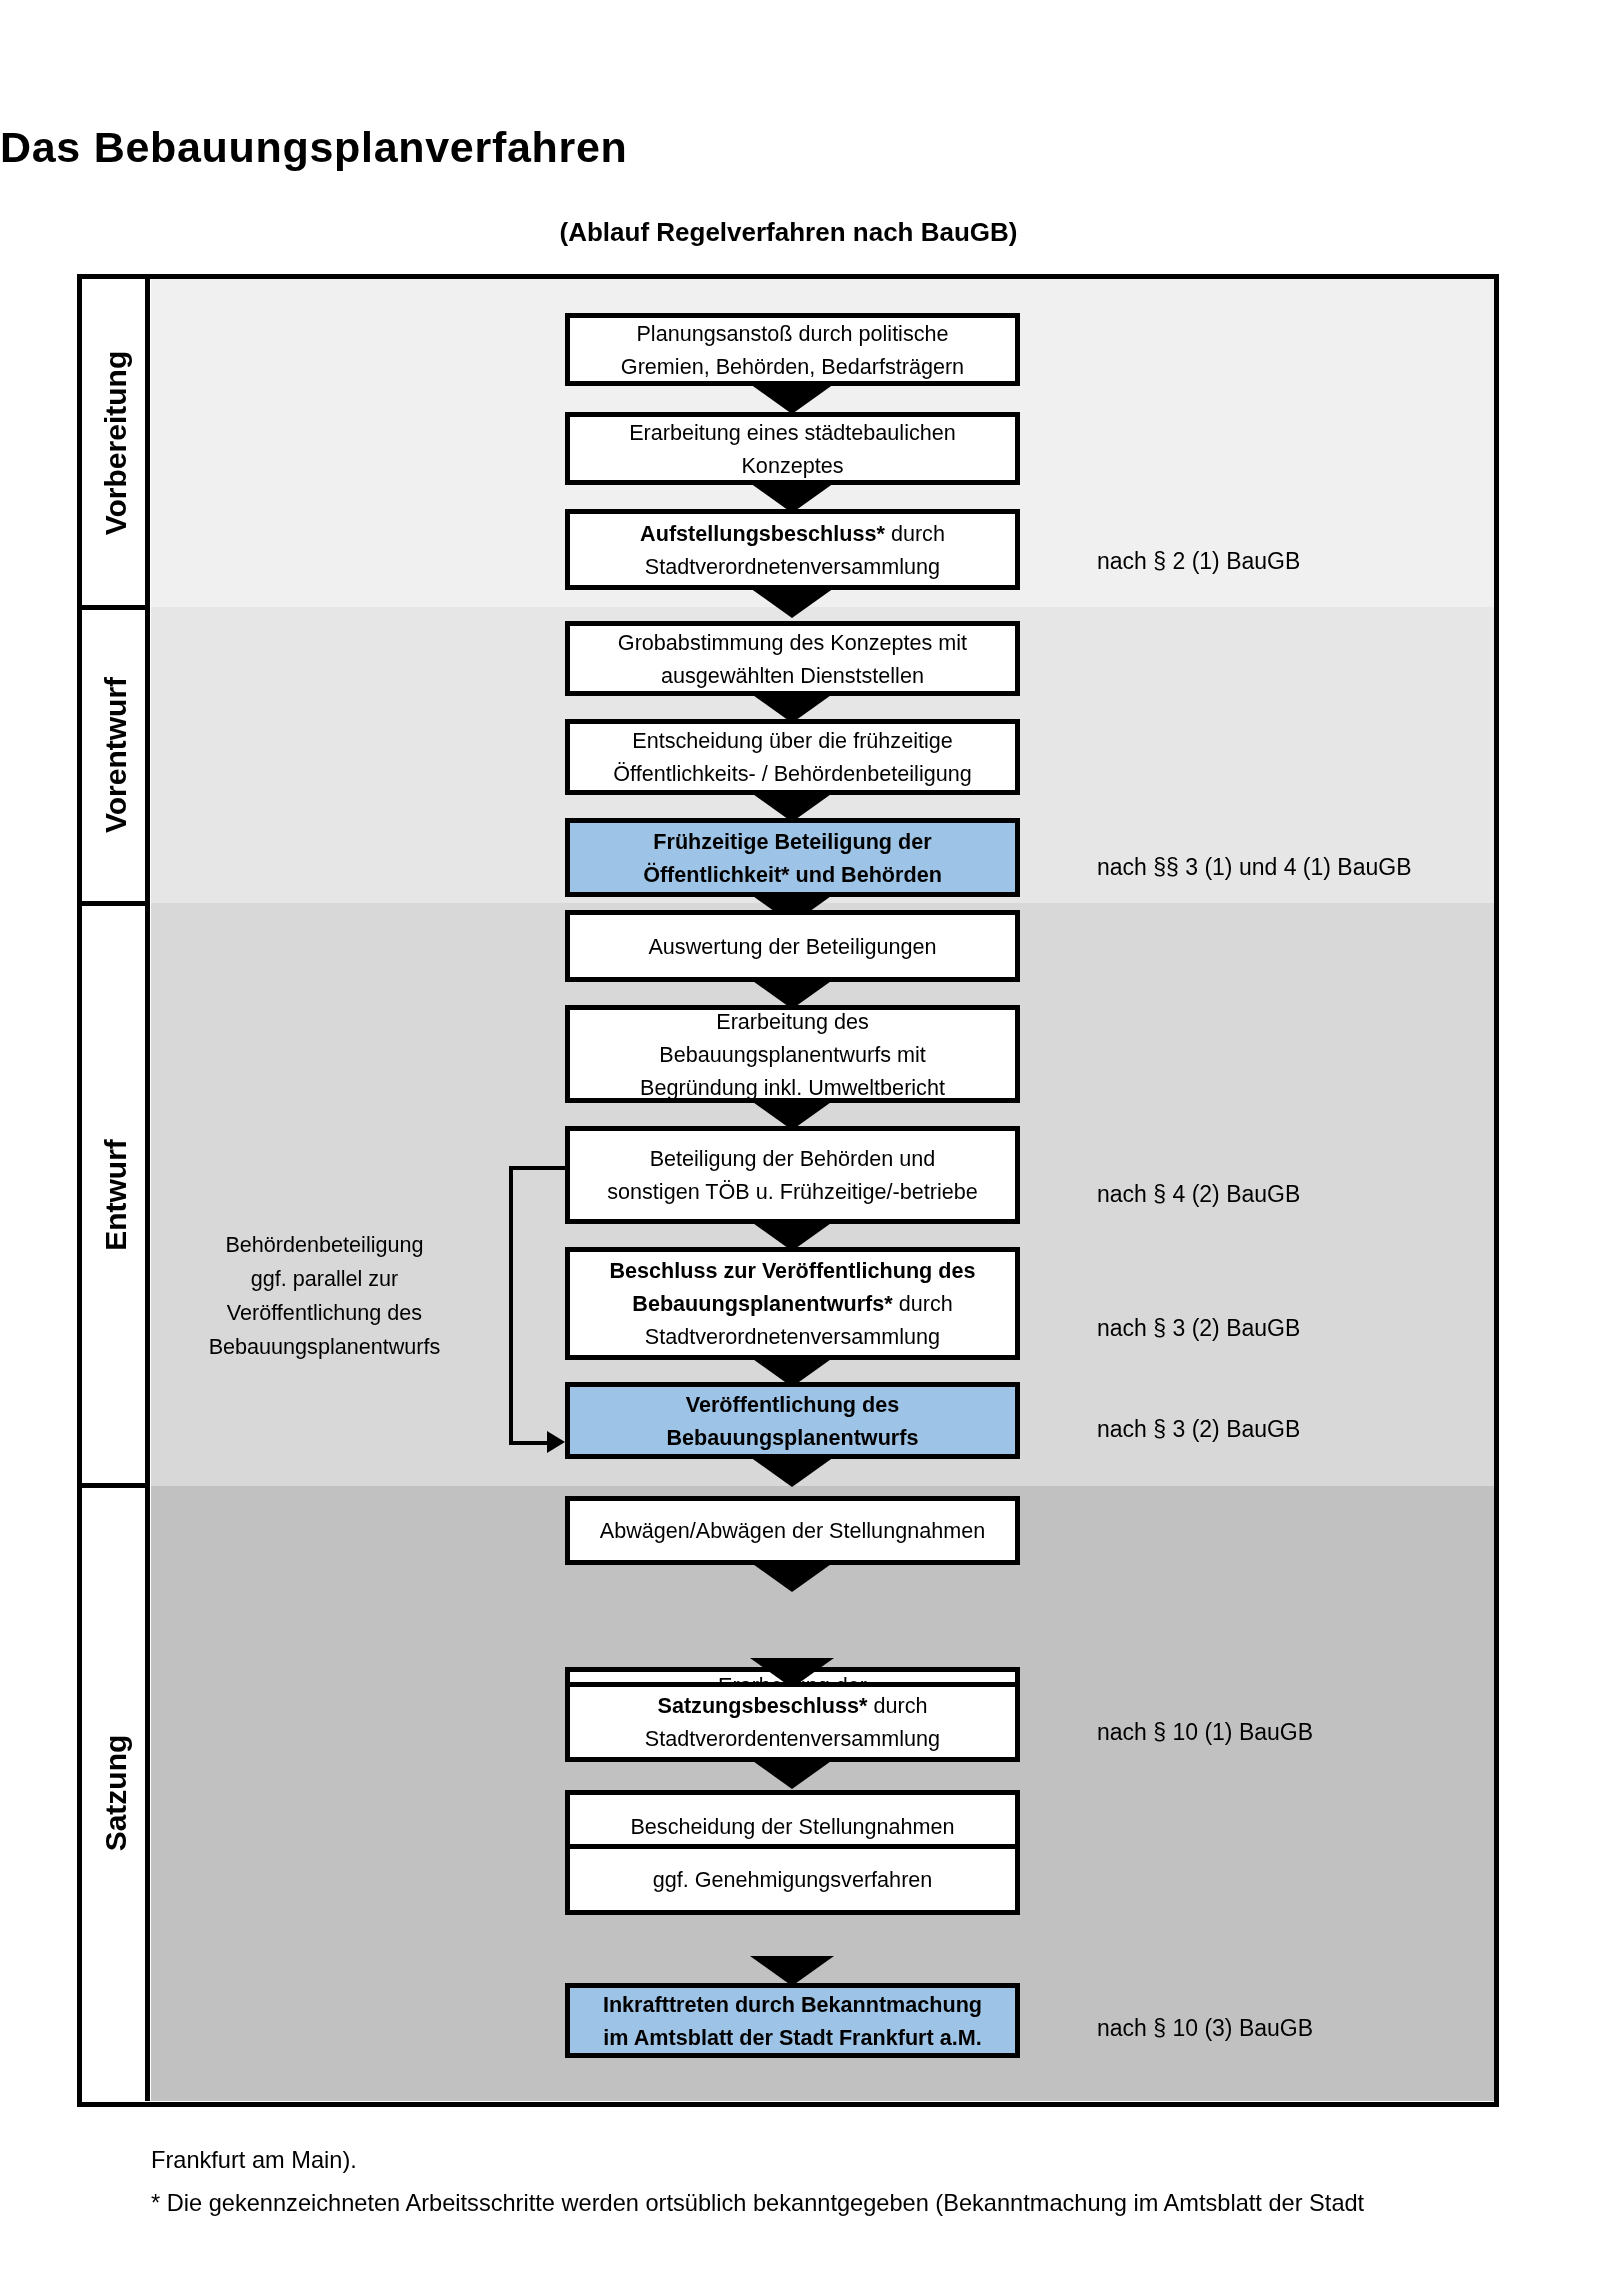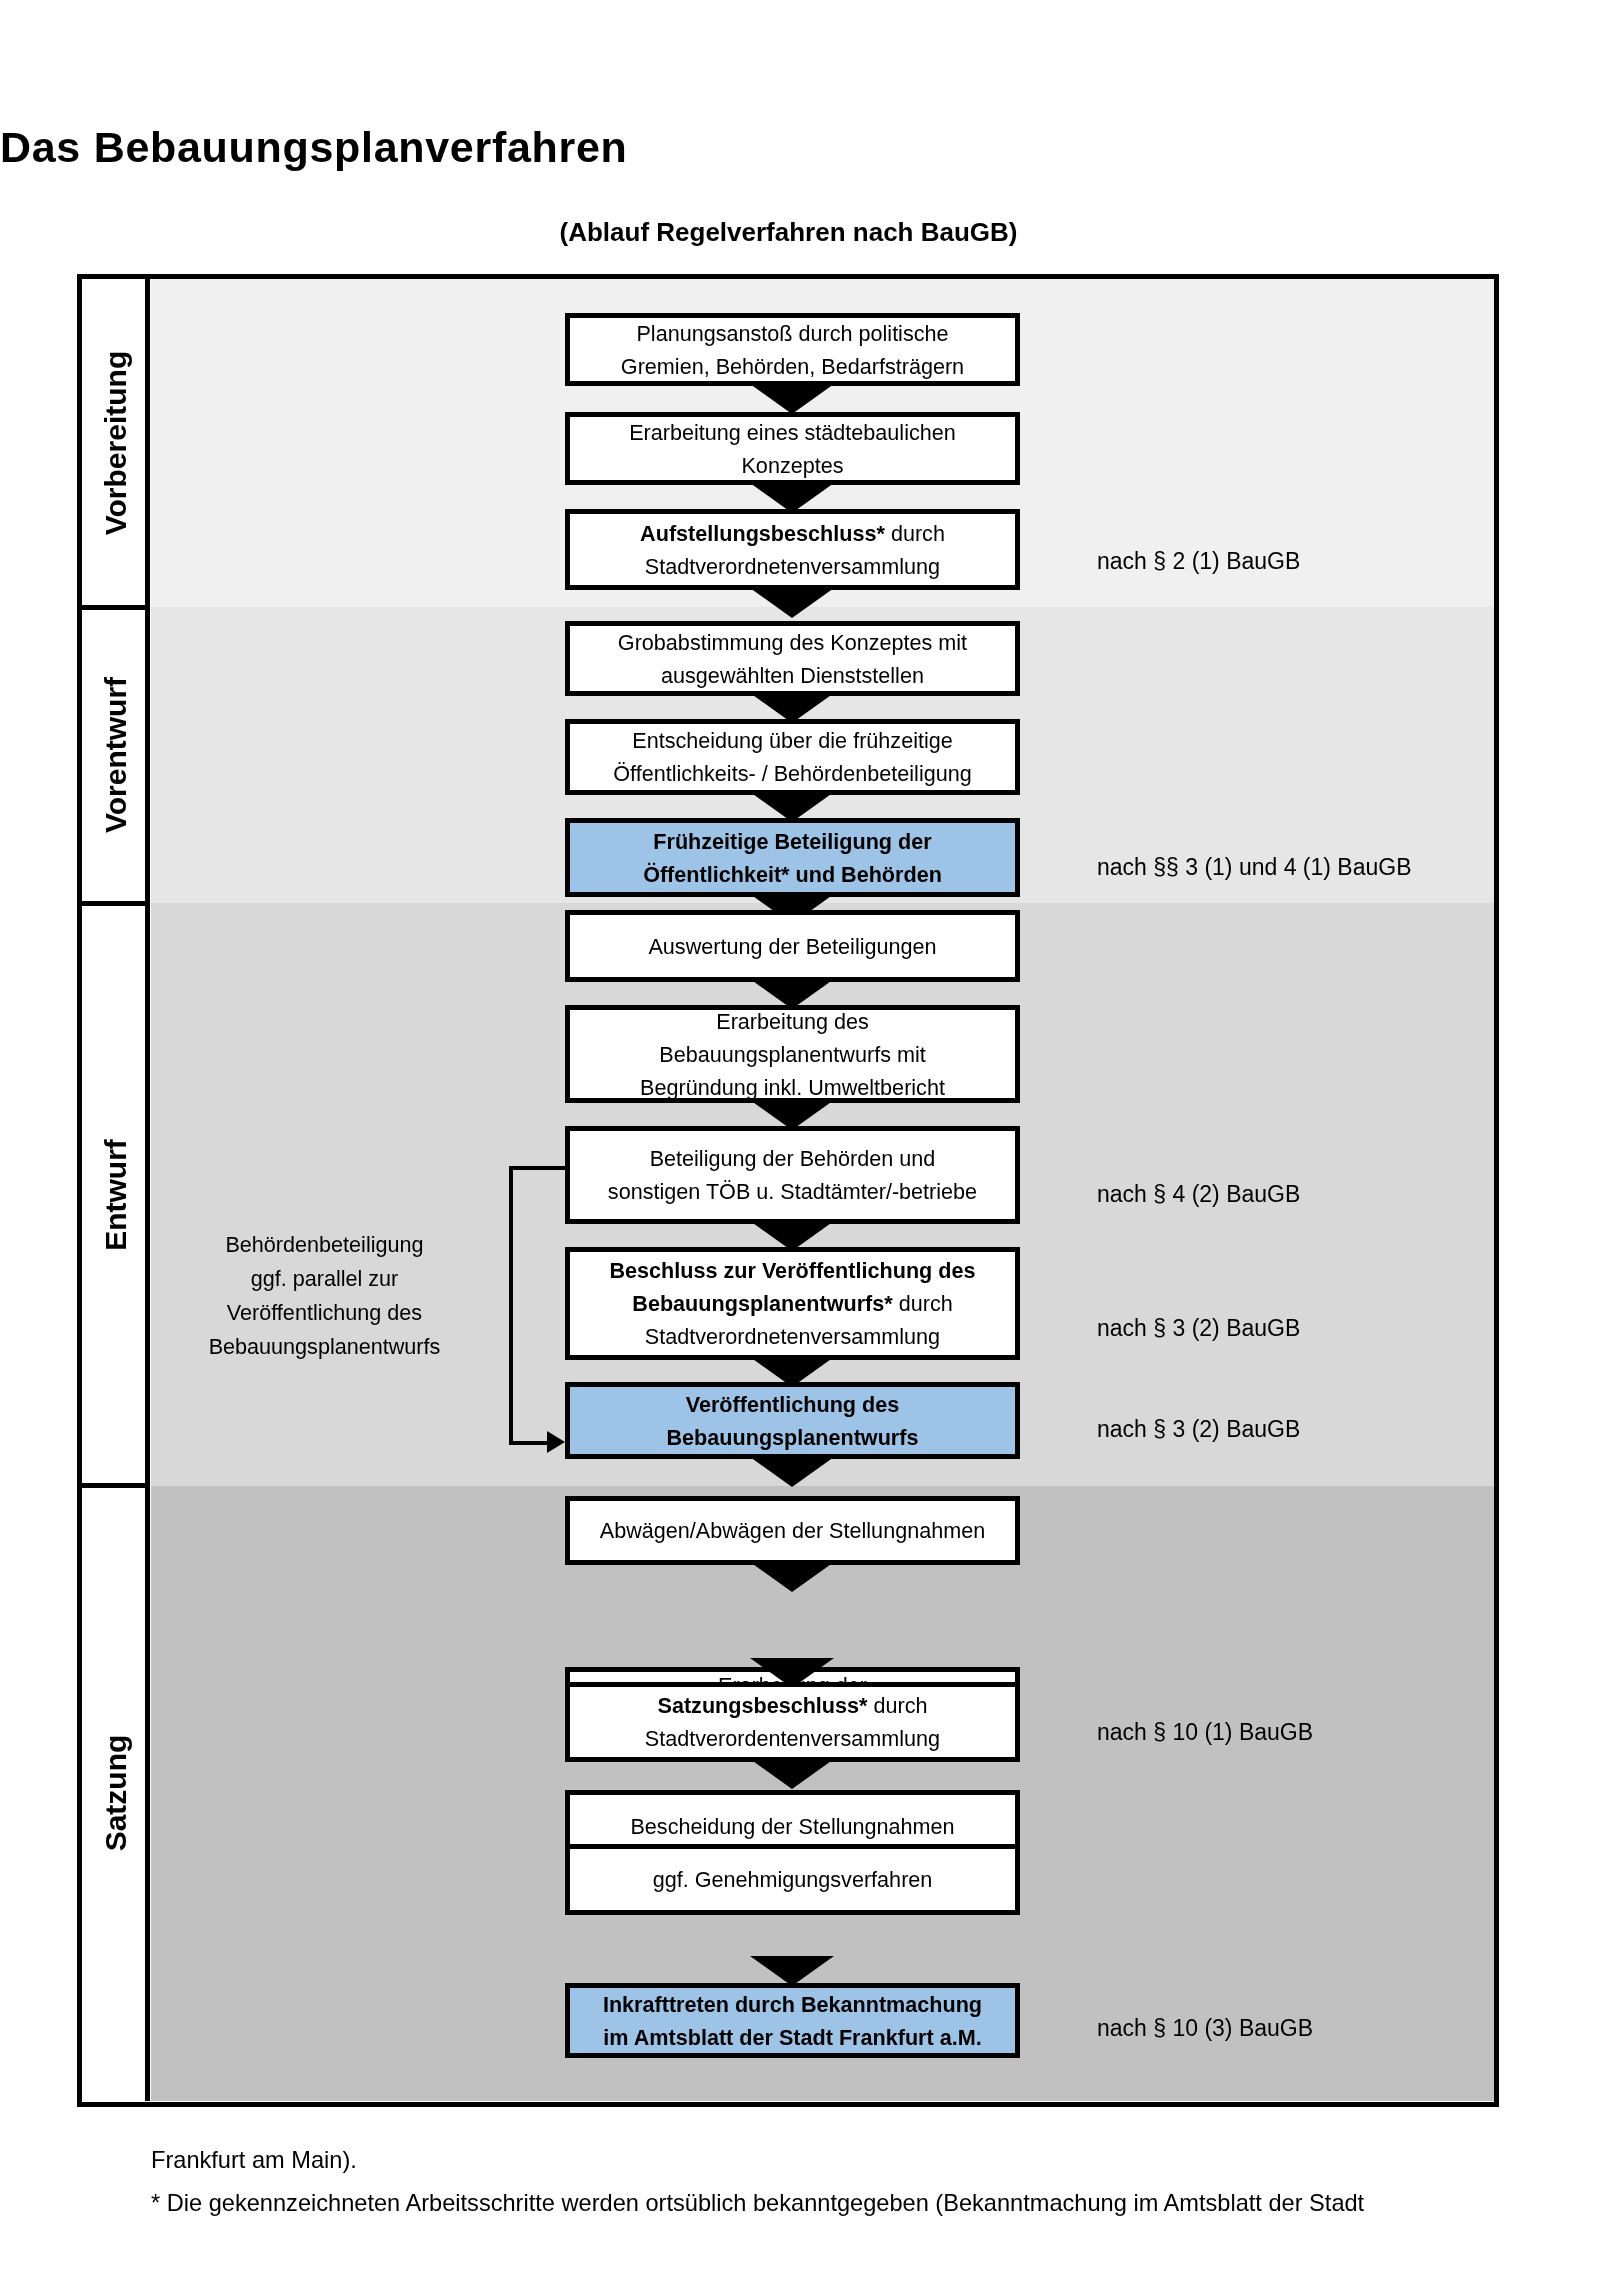--- a/index.html
+++ b/index.html
@@ -103,21 +103,21 @@
 
   <div class="pbox" style="top:1005px;height:98px;">
     <div><span>Erarbeitung des</span></div>
     <div><span>Bebauungsplanentwurfs mit</span></div>
     <div><span>Begründung inkl. Umweltbericht</span></div>
   </div>
   <div class="arrow" style="top:1100px;"></div>
 
   <div class="pbox" style="top:1126px;height:98px;">
     <div><span>Beteiligung der Behörden und</span></div>
-    <div><span>sonstigen TÖB u. Stadtämter/-betriebe</span></div>
+    <div><span>sonstigen TÖB u. Frühzeitige/-betriebe</span></div>
   </div>
   <div class="ref" style="top:1181px;">nach § 4 (2) BauGB</div>
   <div class="arrow" style="top:1221px;"></div>
 
   <div class="pbox" style="top:1247px;height:113px;">
     <div><b>Beschluss zur Veröffentlichung des</b></div>
     <div><b>Bebauungsplanentwurfs*</b><span> durch</span></div>
     <div><span>Stadtverordnetenversammlung</span></div>
   </div>
   <div class="ref" style="top:1315px;">nach § 3 (2) BauGB</div>

